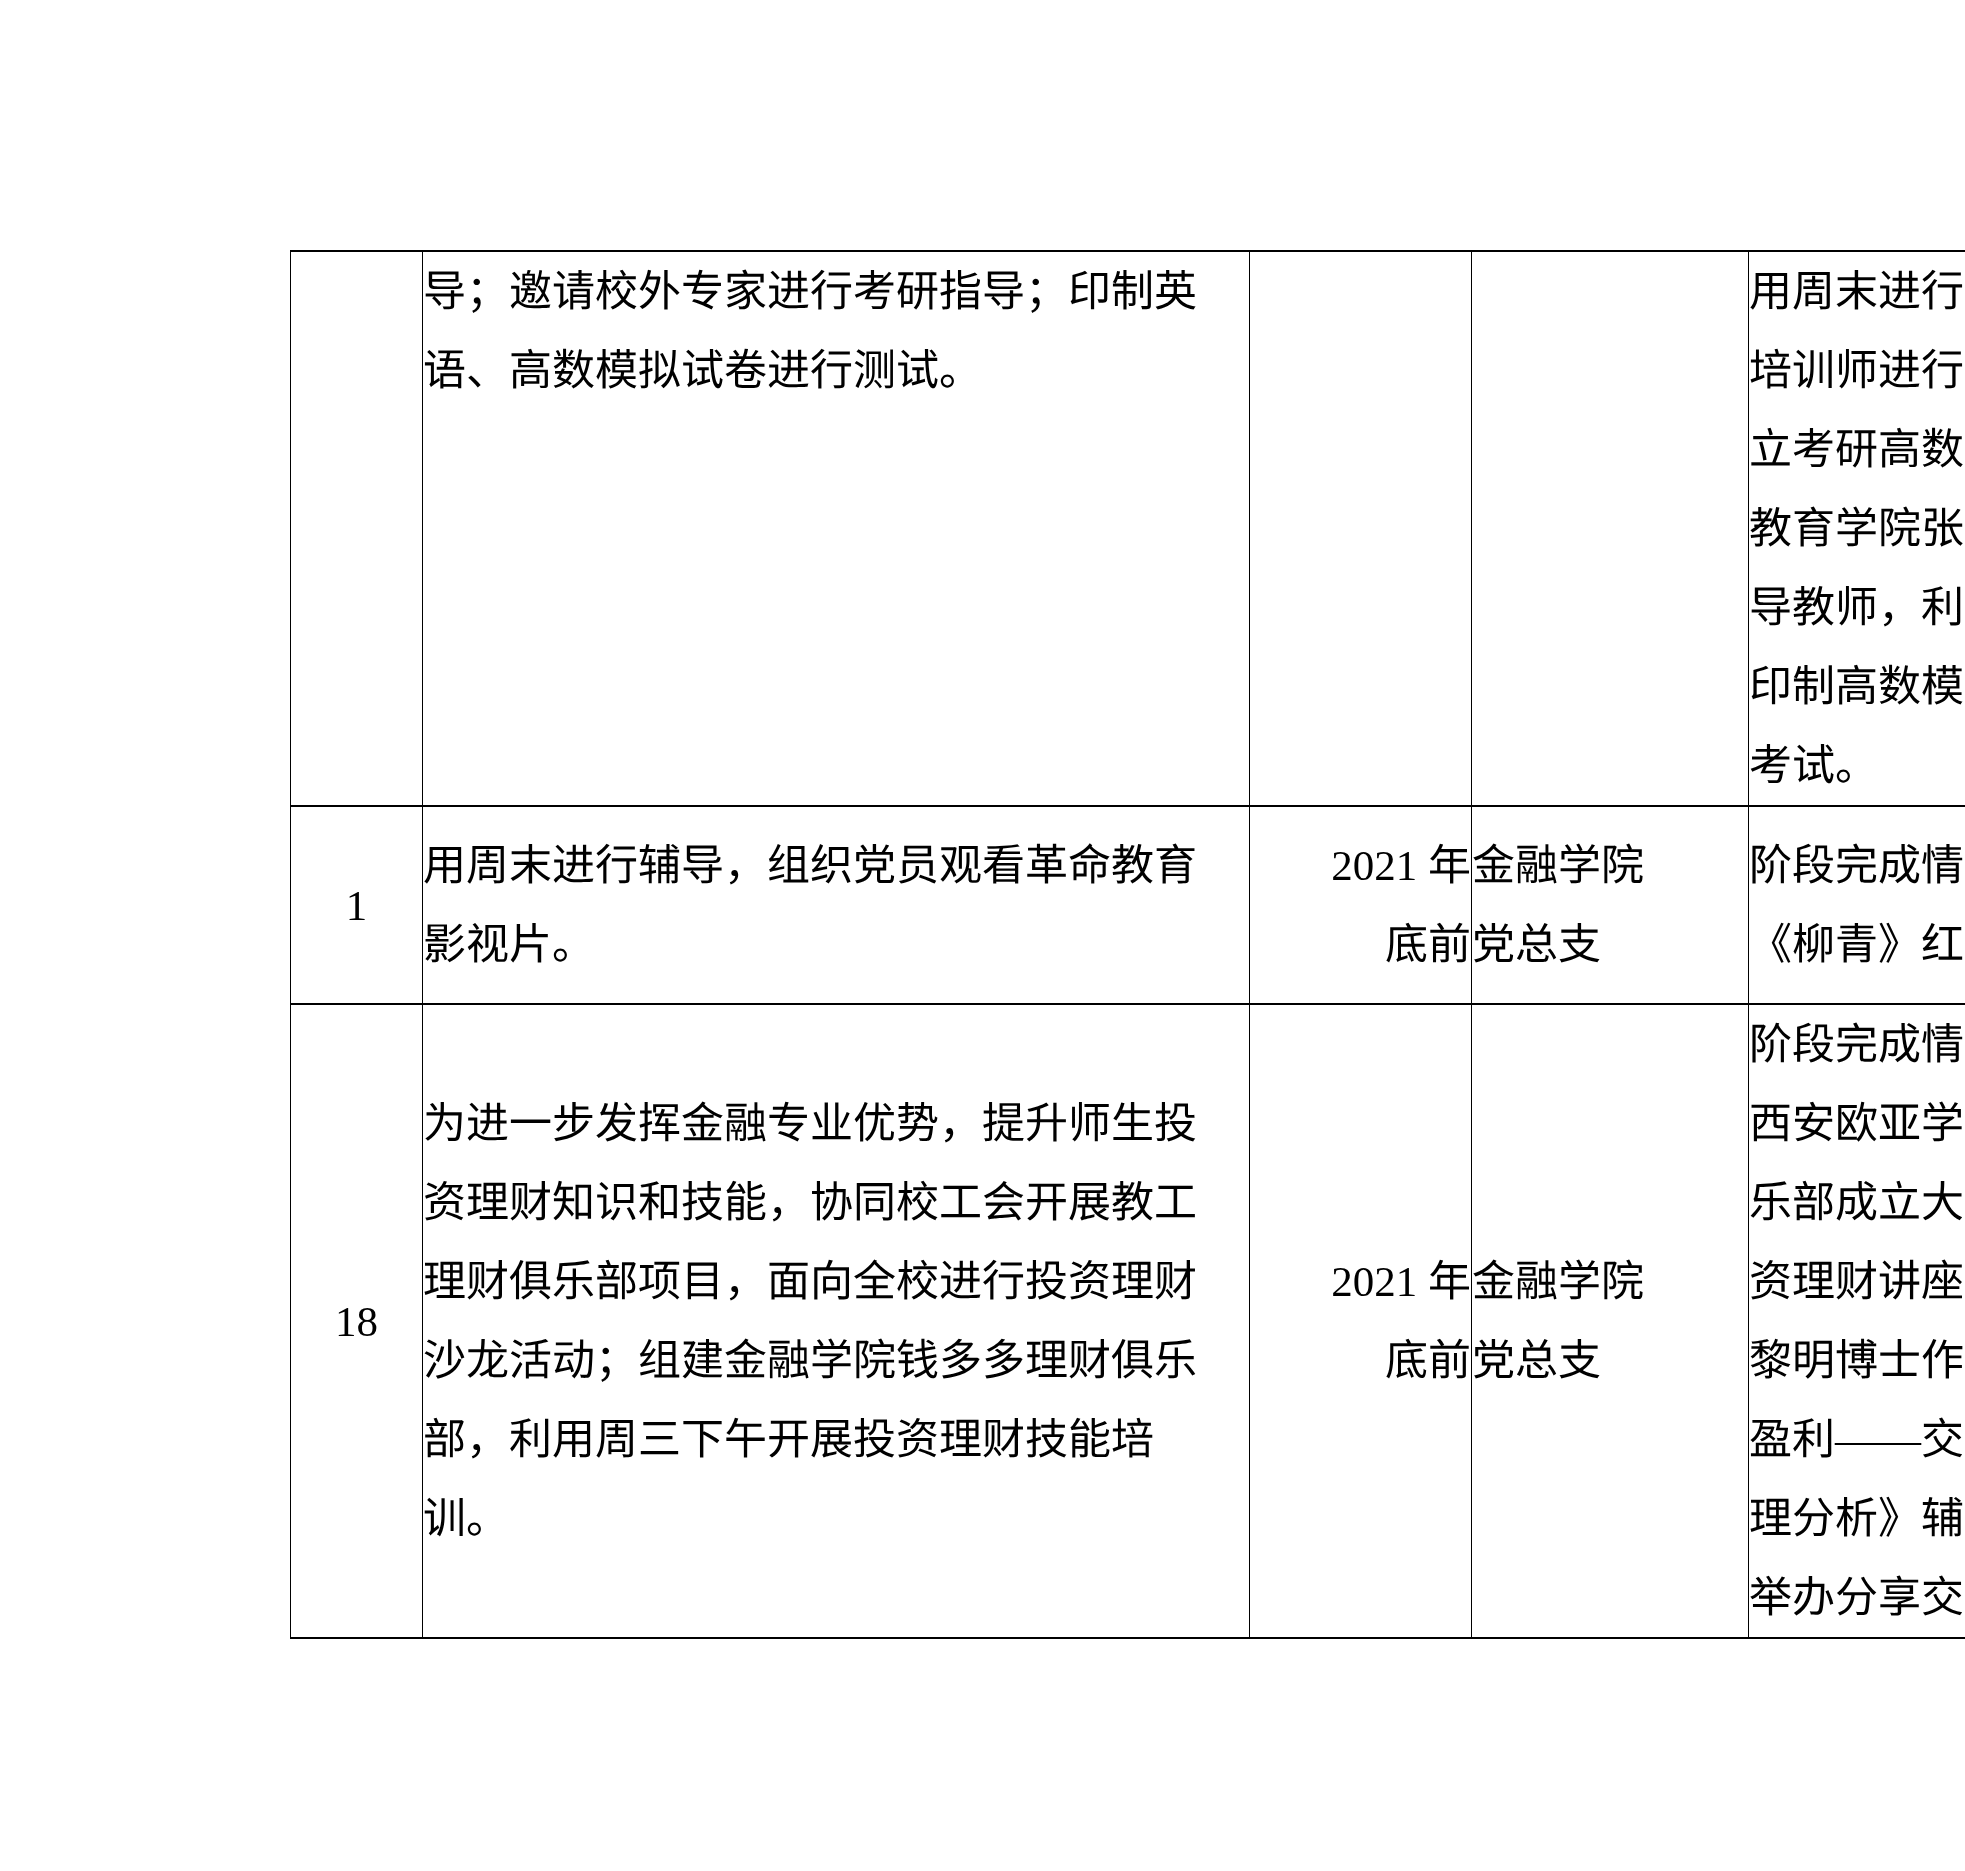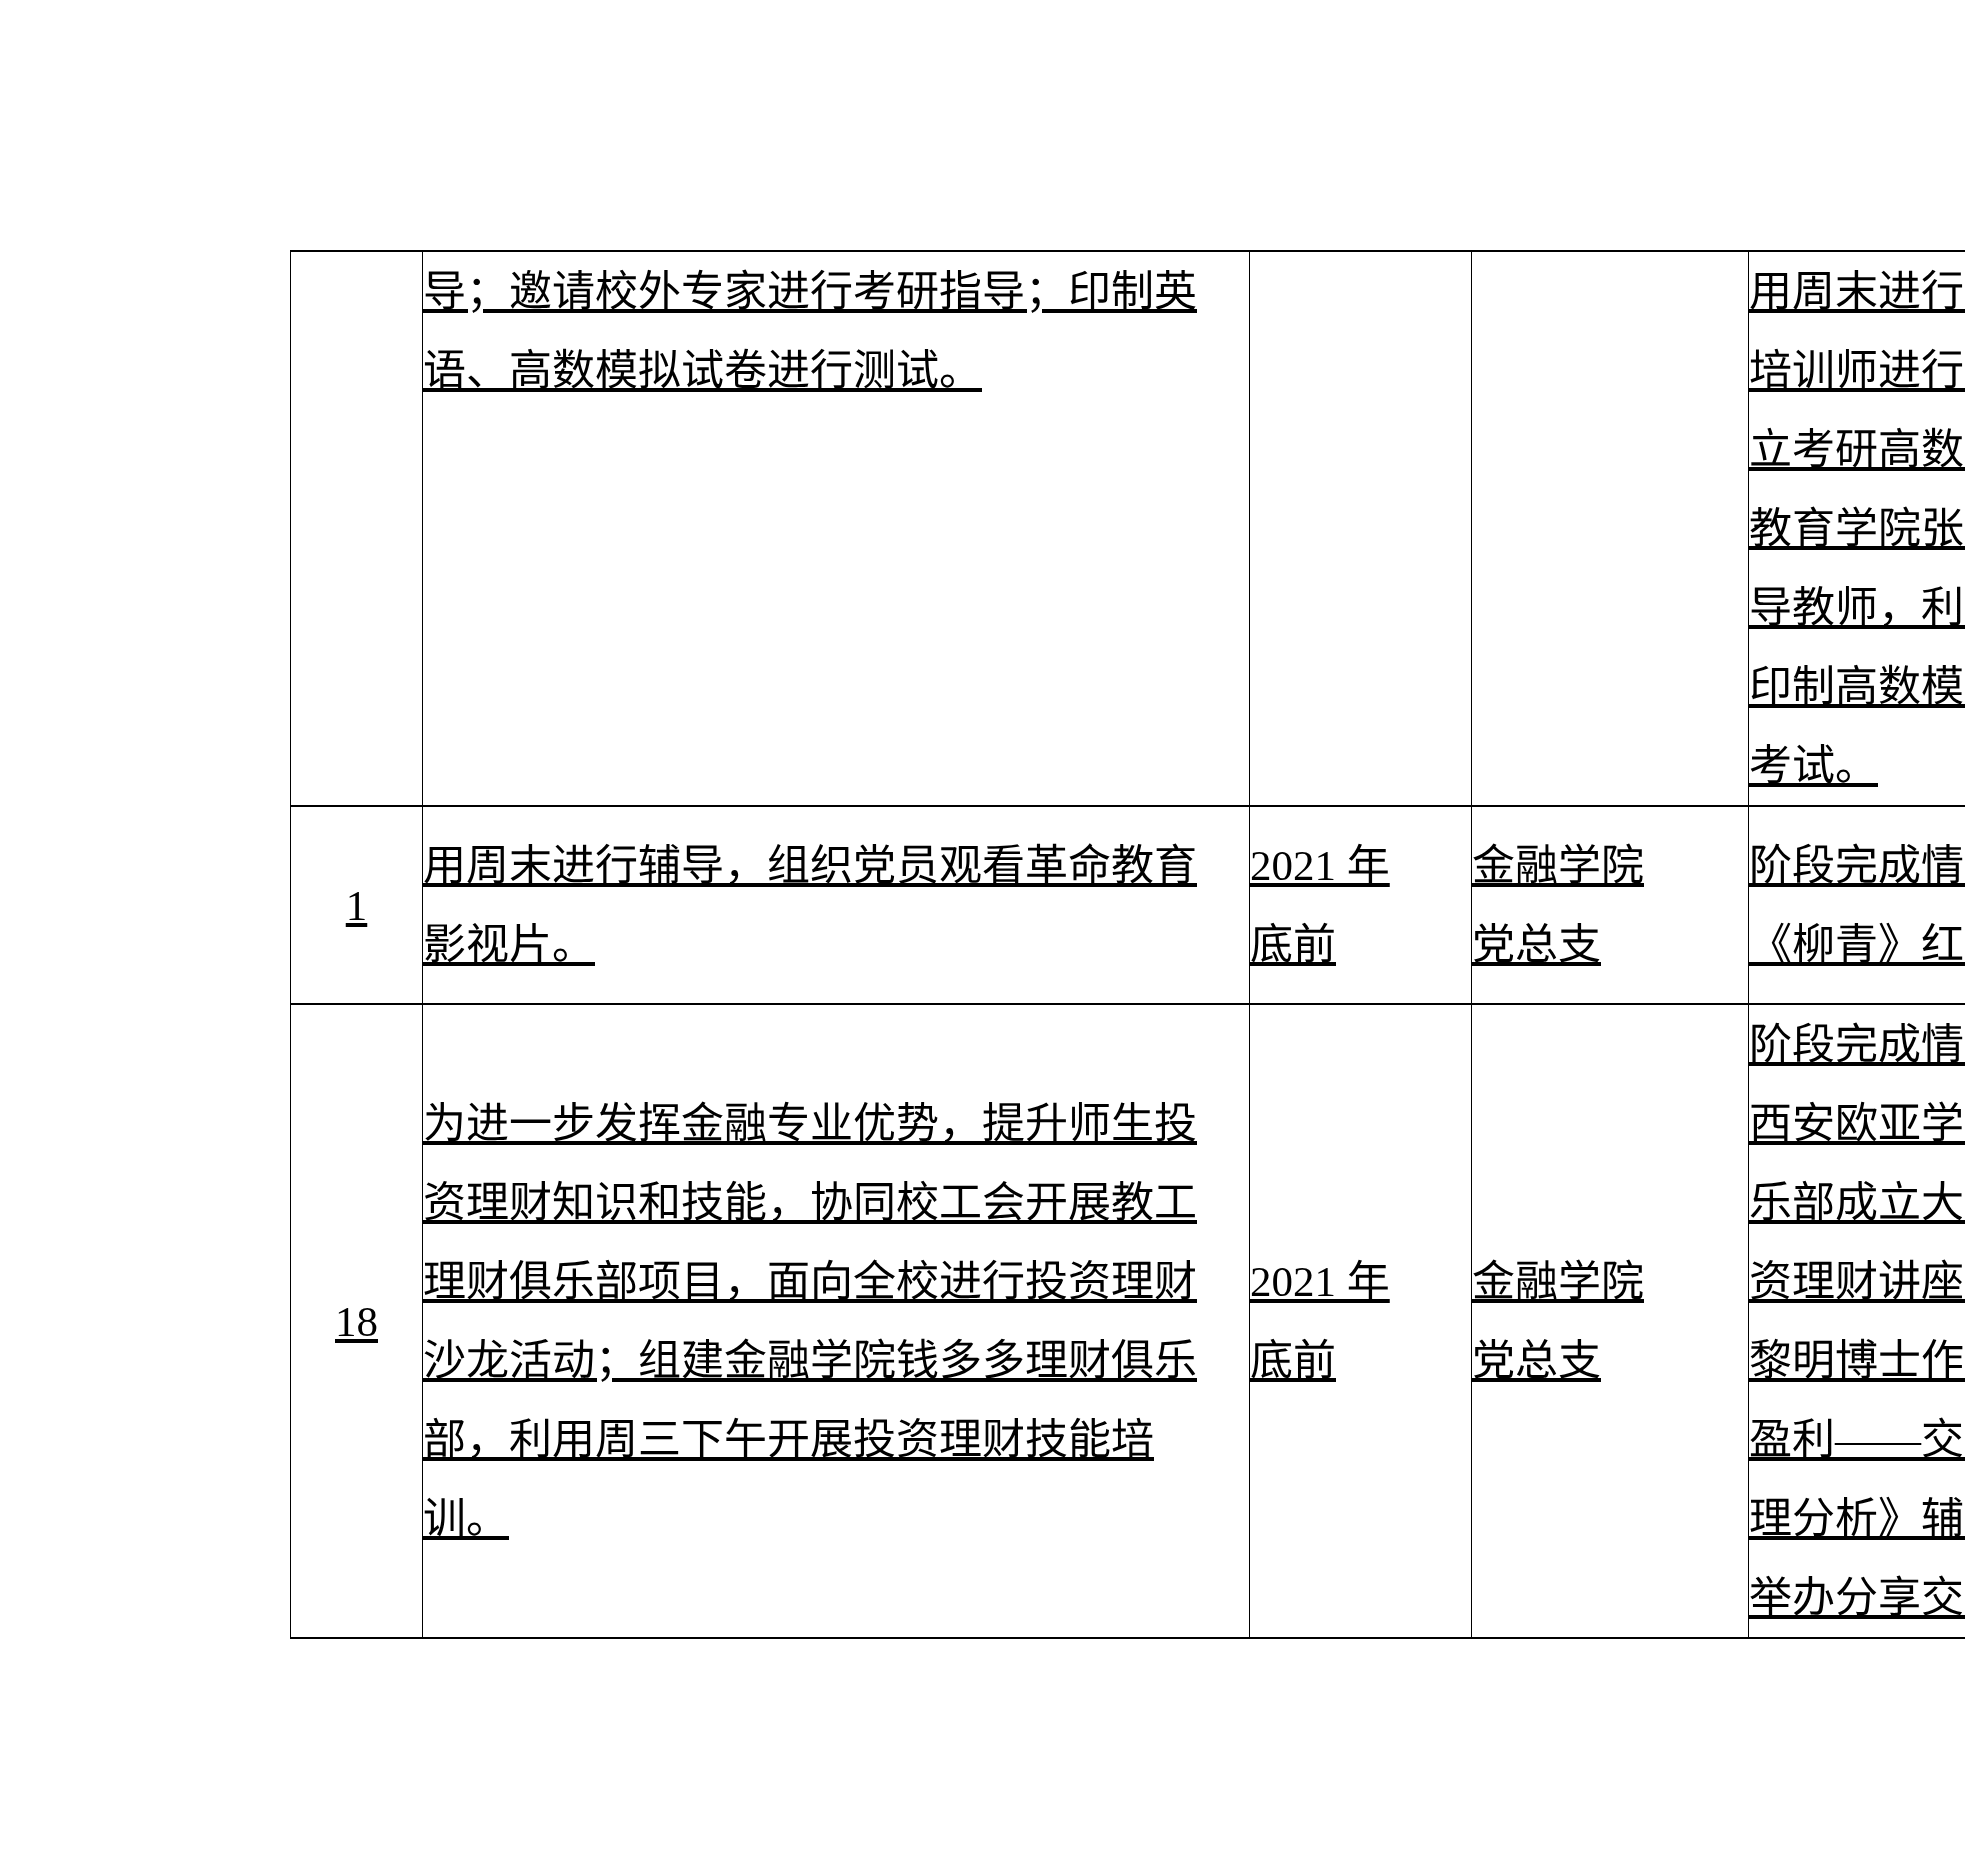--- a/index.html
+++ b/index.html
@@ -31,29 +31,28 @@
   table.plan td {
     border-left: 1.6px solid #000;
     border-right: 1.6px solid #000;
     border-top: 2.4px solid #000;
     border-bottom: 2.4px solid #000;
     padding: 0;
     font-size: 43px;
     line-height: 79px;
     overflow: hidden;
     vertical-align: middle;
-    text-decoration: underline;
   }
   tr.row-cont { height: 550px; }
   tr.row-11   { height: 198px; }
   tr.row-12   { height: 629px; }
   tr.row-cont td { vertical-align: top; }
   td.c-num  { text-align: center; white-space: pre; }
   td.c-task { text-align: left; padding: 0.8px 19px 0 19.7px; white-space: pre; }
-  td.c-date { text-align: left; white-space: pre; }
+  td.c-date { text-align: right; white-space: pre; }
   td.c-dept { text-align: left; white-space: pre; }
   td.c-status { text-align: left; padding: 0.8px 7.9px 0 11px; white-space: pre; }
 </style>
 </head>
 <body>
 
 <div class="page">
 
   <table class="plan">
     <colgroup>

